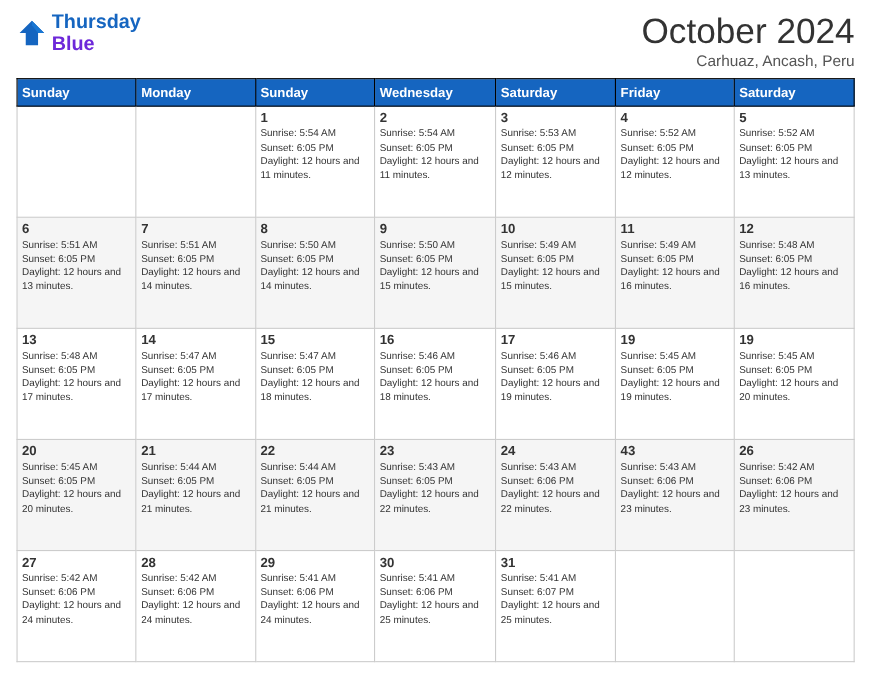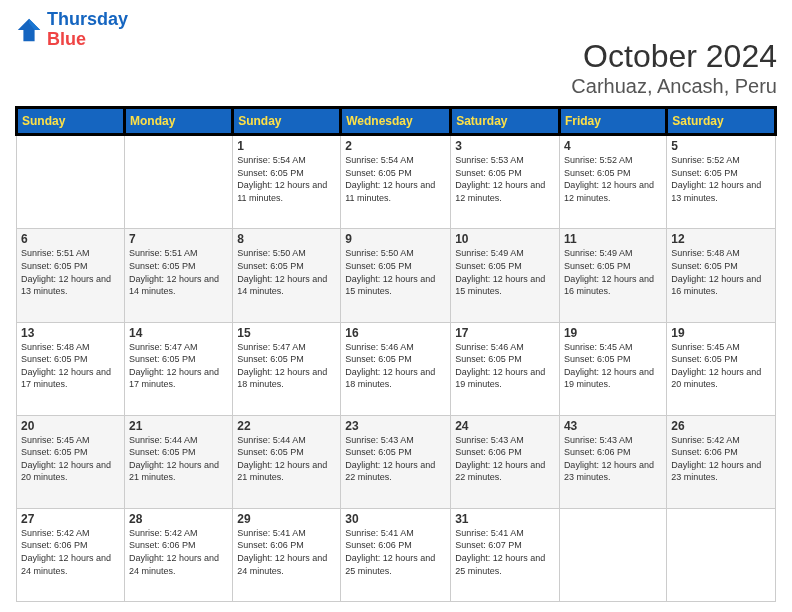--- a/index.html
+++ b/index.html
@@ -36,44 +36,43 @@
     }
     .logo-text span {
       color: #1565c0;
     }
     .logo-icon {
       width: 28px;
       height: 28px;
     }
     .title-block {
       text-align: right;
-      margin-top: 28px;
     }
     .month-title {
       font-size: 32px;
       font-weight: normal;
       color: #333;
     }
     .location {
-      font-size: 20px;
+      font-size: 14px;
       color: #555;
     }
     .calendar {
       width: 100%;
       border-collapse: collapse;
       flex: 1;
     }
     .calendar thead tr th {
       background-color: #1565c0;
-      color: #fde047;
+      color: #ffffff;
       font-size: 12px;
       font-weight: bold;
       padding: 5px 4px;
       text-align: left;
-      border: 3px solid #000000;
+      border: 1px solid #000000;
     }
     .calendar tbody tr td {
       border: 1px solid #ccc;
       vertical-align: top;
       padding: 3px 4px;
       font-size: 9.5px;
       color: #333;
       width: 113px;
       background: #fff;
     }
@@ -100,21 +99,21 @@
 
 <div class="page">
   <div class="header">
     <div class="logo">
       <svg class="logo-icon" viewBox="0 0 40 40">
         <polygon points="20,4 36,20 28,20 28,36 12,36 12,20 4,20" fill="#1565c0"></polygon>
         <polygon points="20,4 36,20 28,20 20,10" fill="#1976d2"></polygon>
       </svg>
       <div class="logo-text">
         <div><span>Thursday</span></div>
-        <div><span style="color:#ef4444">Blue</span></div>
+        <div><span style="color:#6d28d9">Blue</span></div>
       </div>
     </div>
     <div class="title-block">
       <div class="month-title">October 2024</div>
       <div class="location">Carhuaz, Ancash, Peru</div>
     </div>
   </div>
 
   <table class="calendar">
     <thead>

